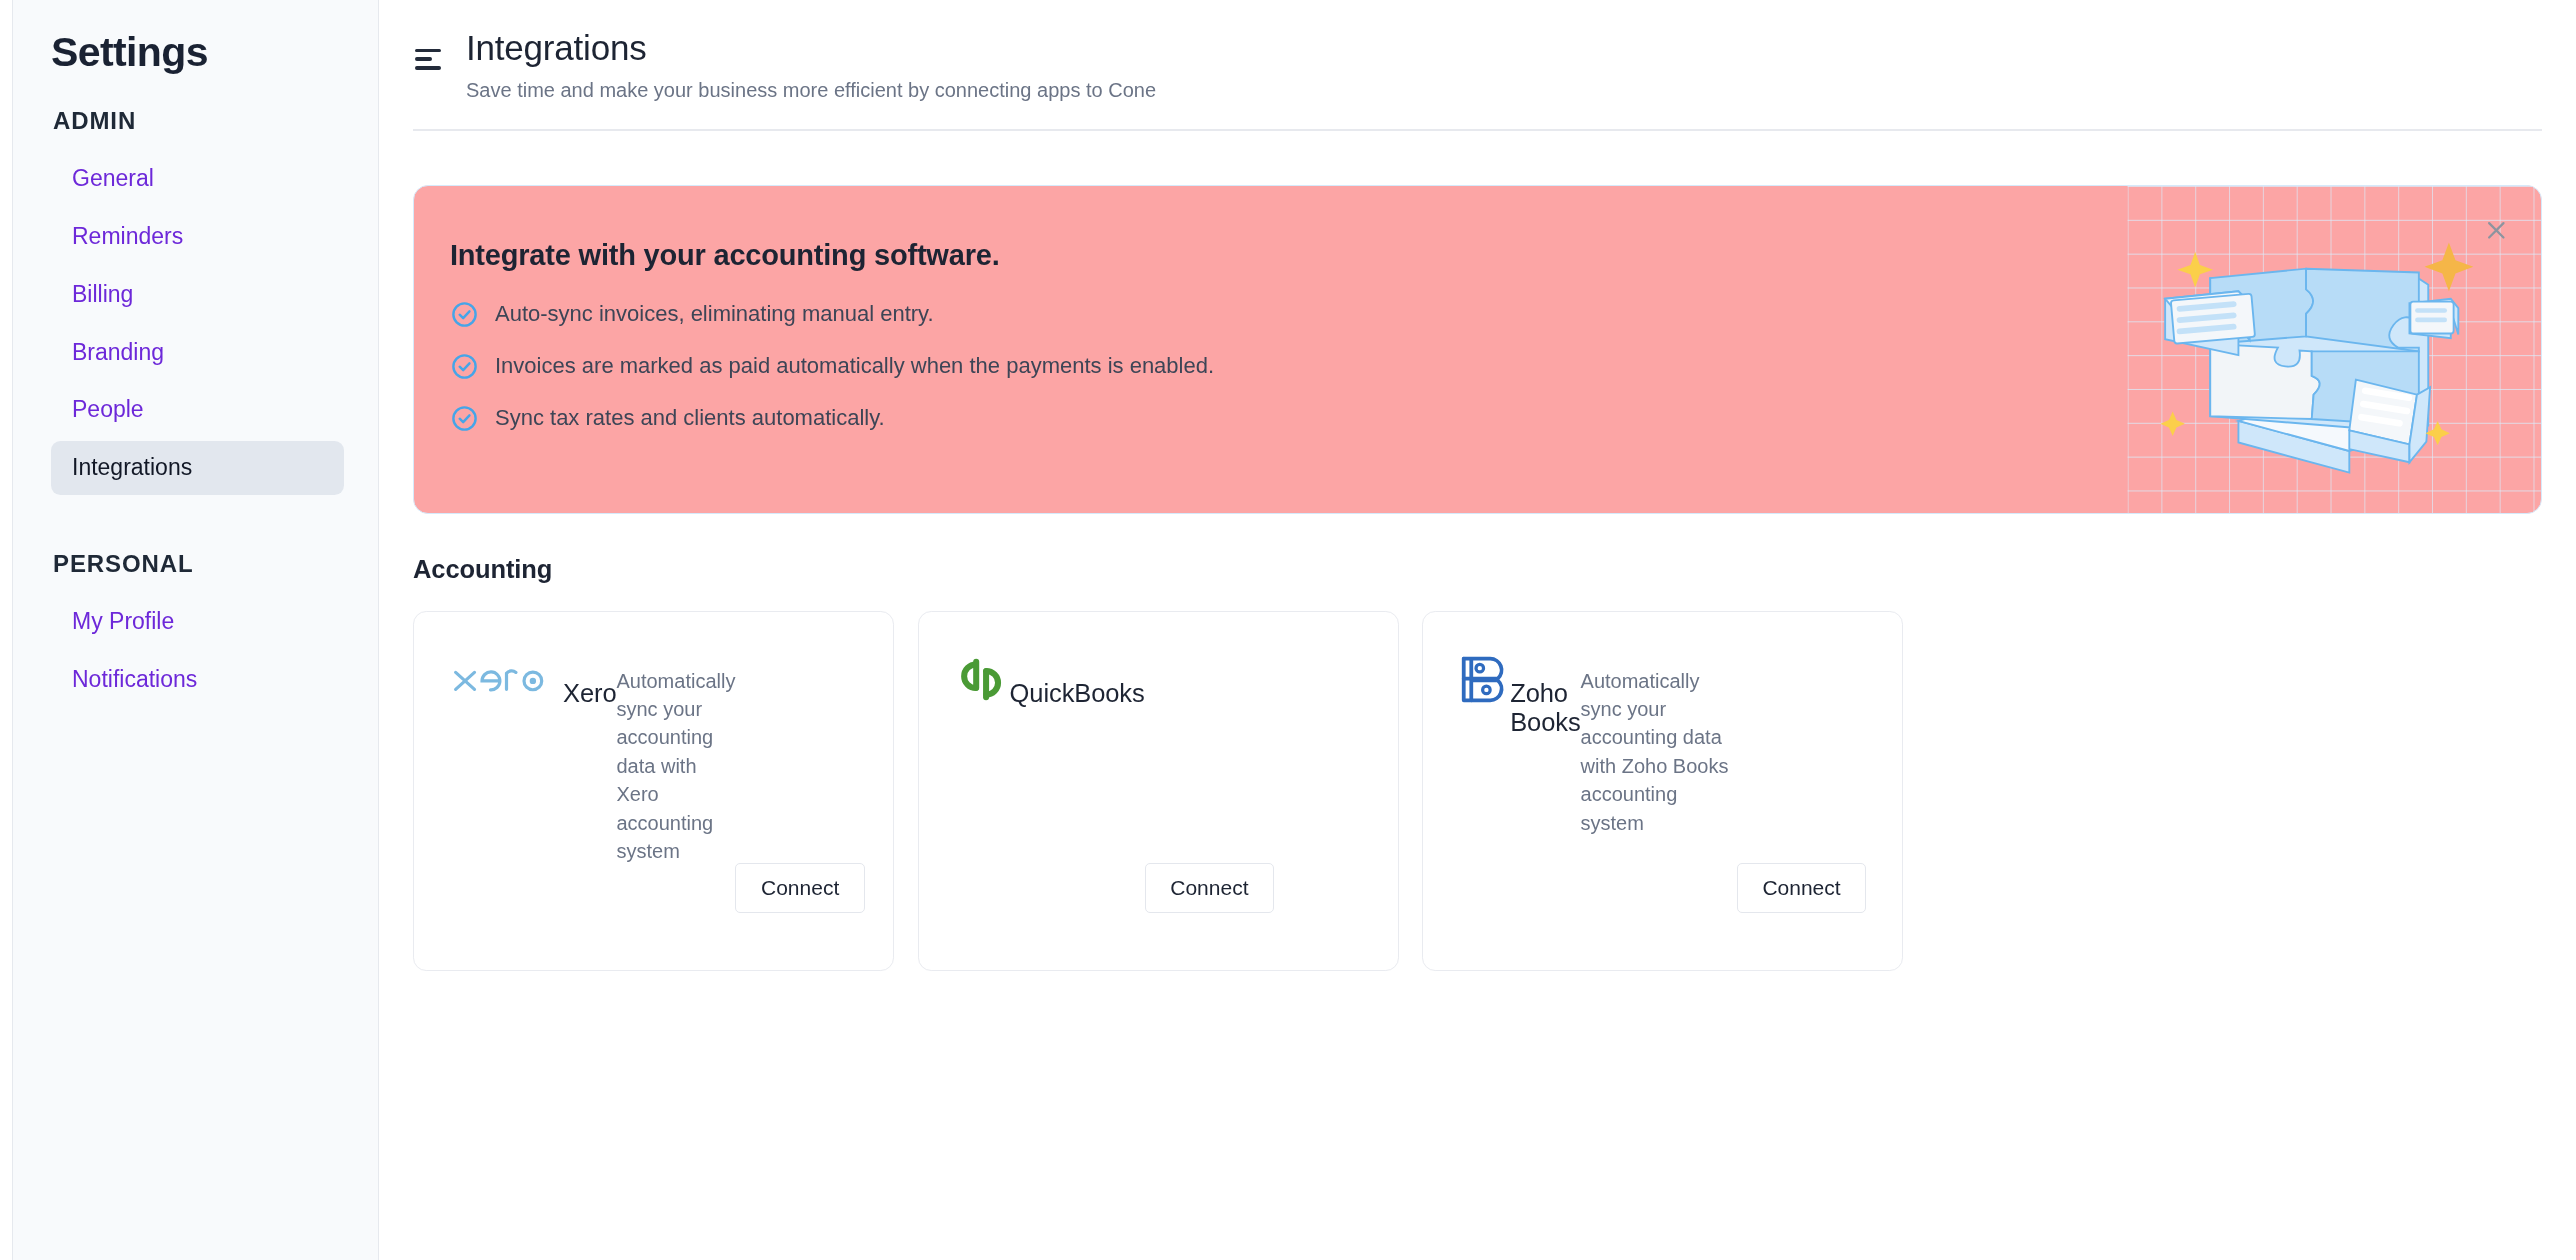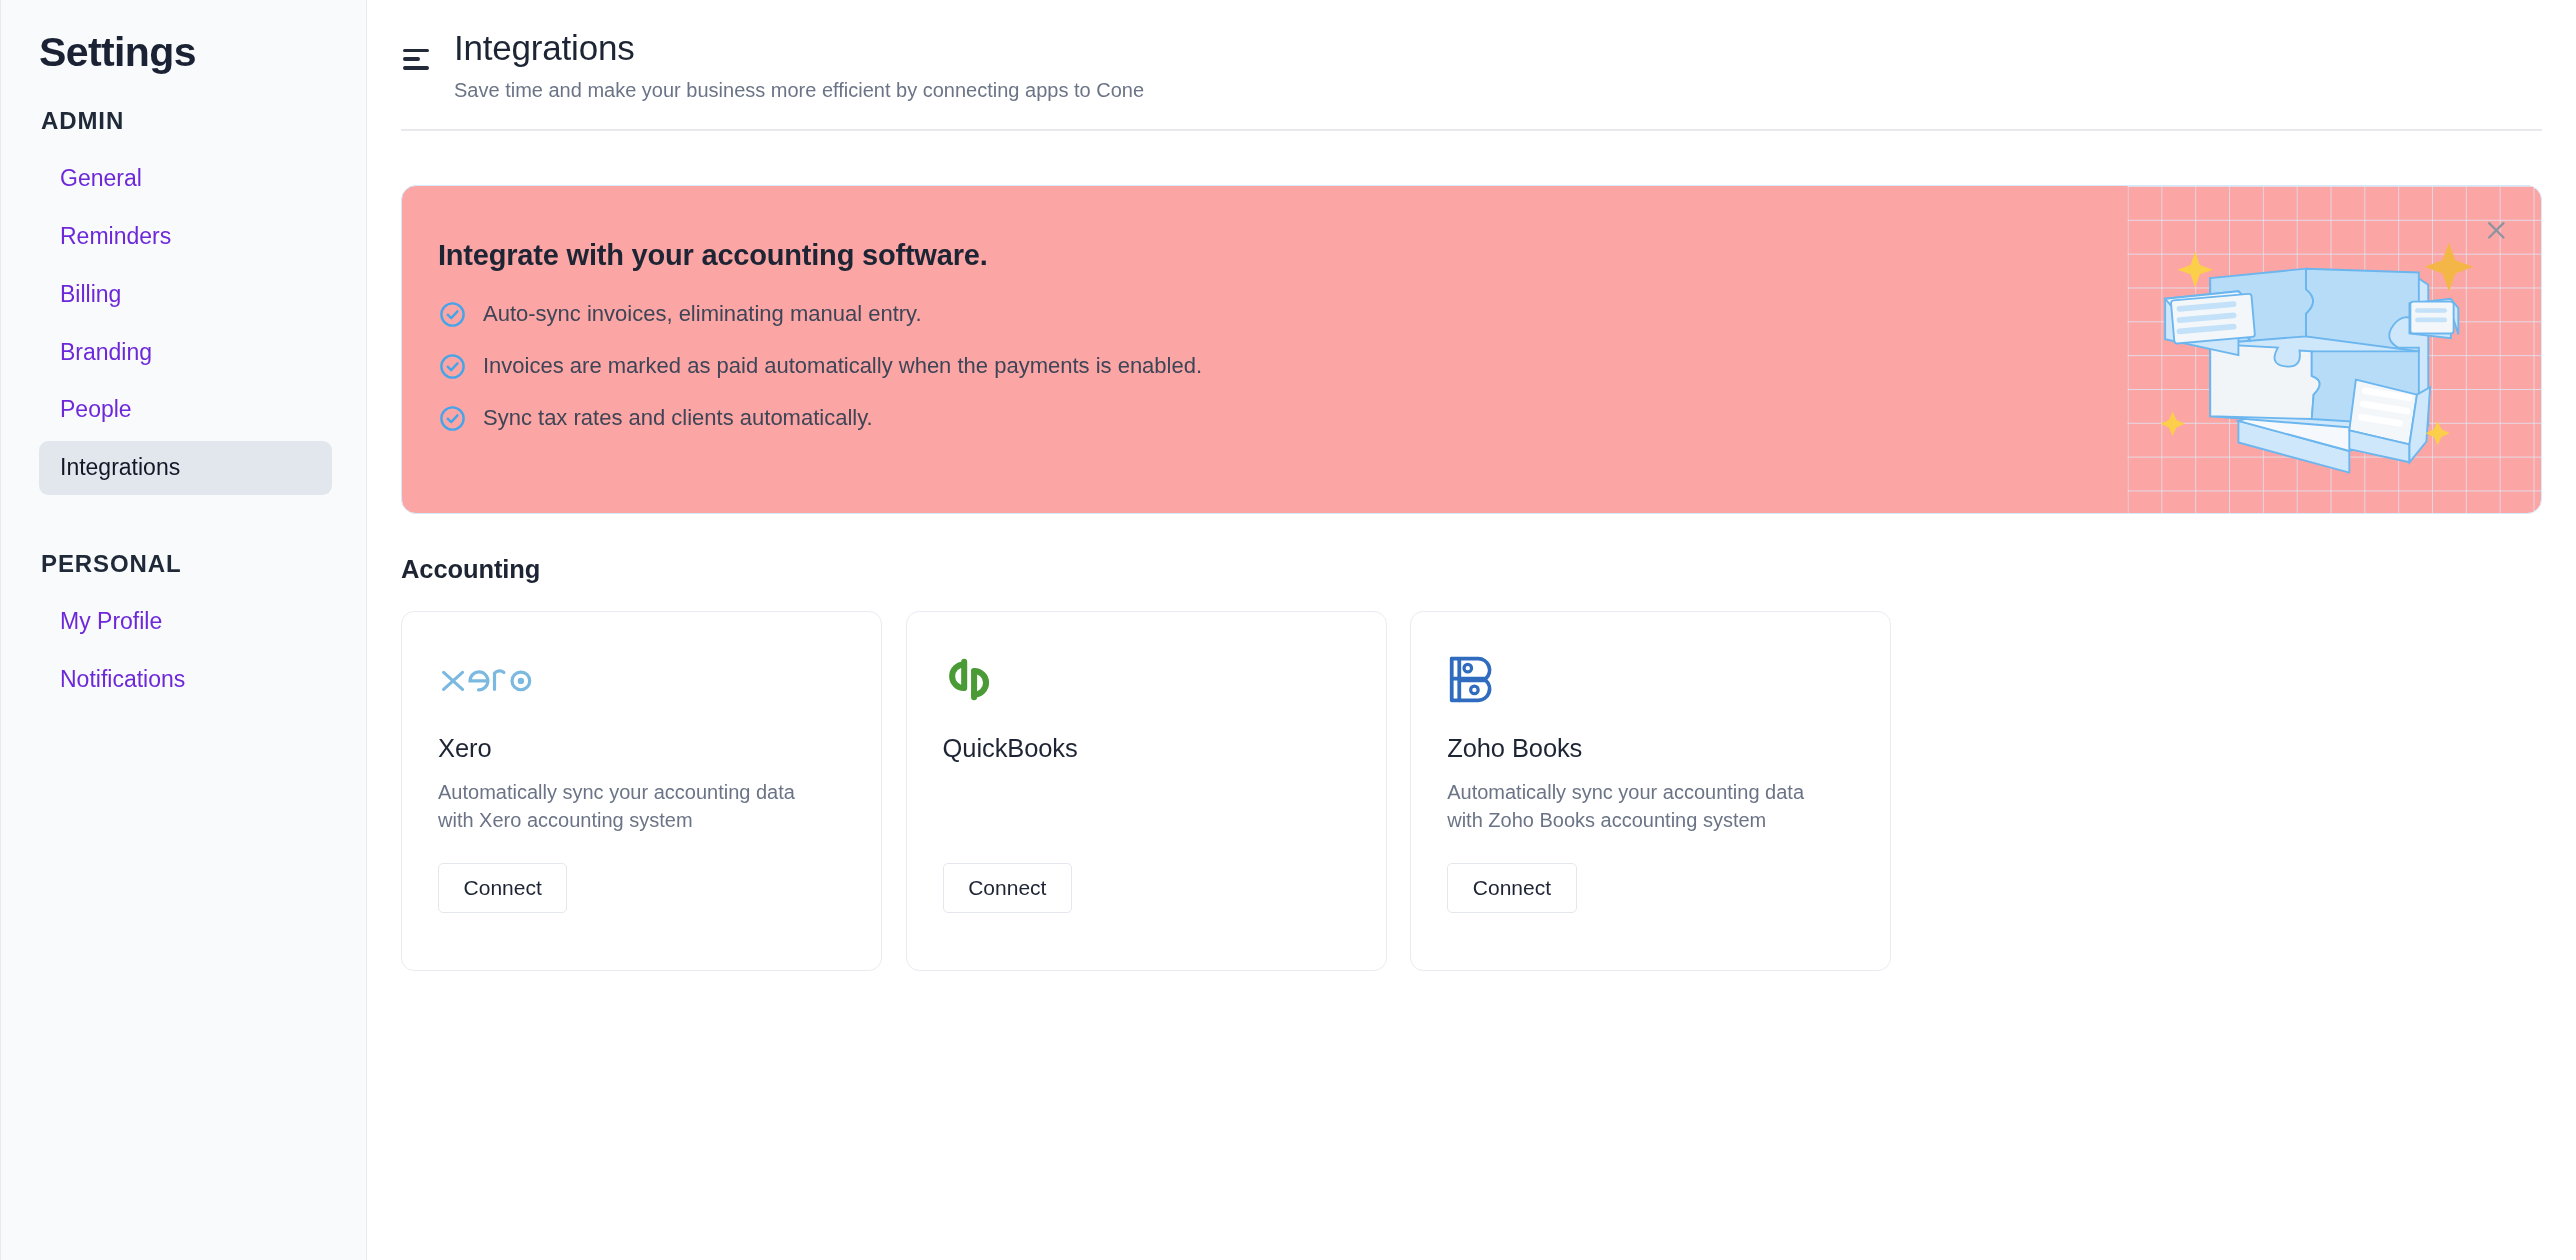--- a/index.html
+++ b/index.html
@@ -11,20 +11,21 @@
     background: #ffffff;
     font-family: "Liberation Sans", sans-serif;
     -webkit-font-smoothing: antialiased;
   }
 
   .app {
     display: flex;
     width: 2576px;
     height: 1083px;
     position: relative;
+    padding-left: 12px;
   }
 
   
   .sidebar {
     width: 367px;
     height: 1261px;
     background: #f8fafc;
     border-left: 1.9px solid #e6e9ee;
     border-right: 1.9px solid #e6e9ee;
     flex: 0 0 367px;
@@ -206,21 +207,21 @@
   }
 
   .card {
     width: 481px;
     height: 360px;
     background: #ffffff;
     border: 1.9px solid #e9ebf0;
     border-radius: 13.2px;
     padding: 40px 36px 0 36px;
     display: flex;
-    flex-direction: column;
+    flex-direction: row;
   }
 
   .card-logo { height: 55px; display: flex; align-items: center; }
 
   .card-name {
     font-size: 25.5px;
     color: #1d2433;
     margin-top: 27px;
     letter-spacing: -0.1px;
   }

